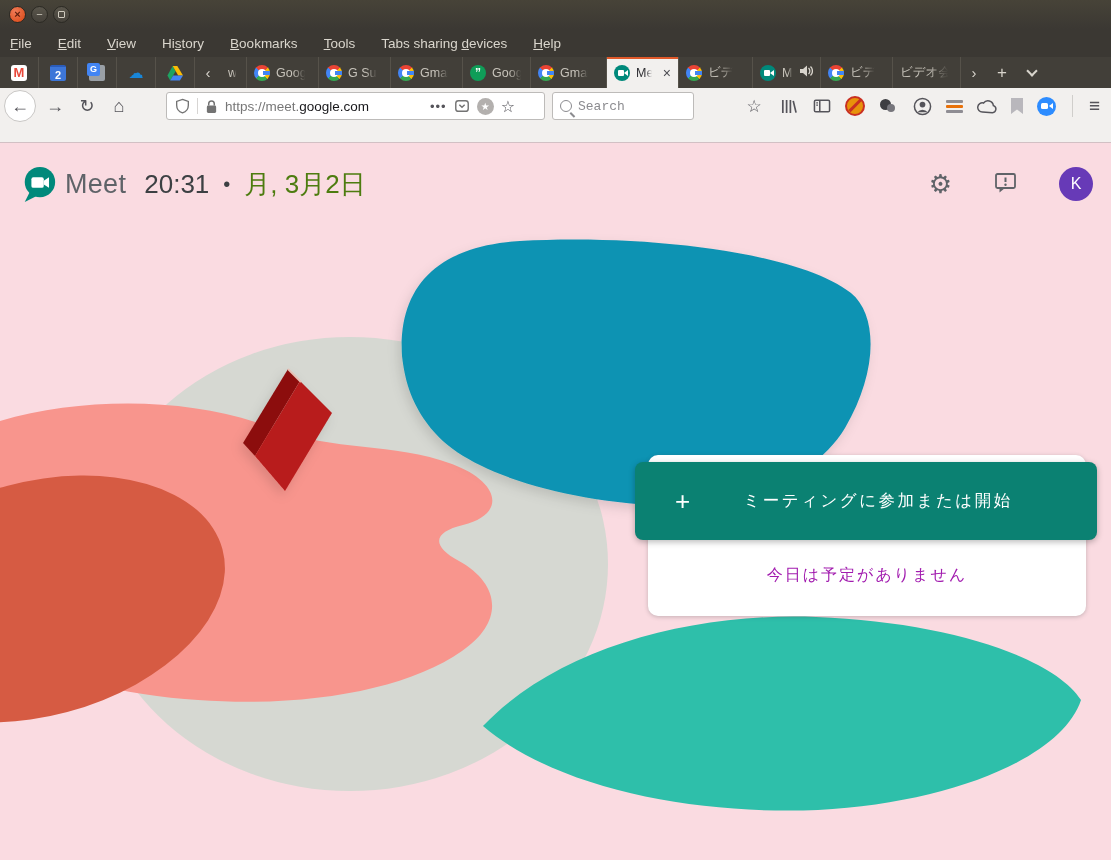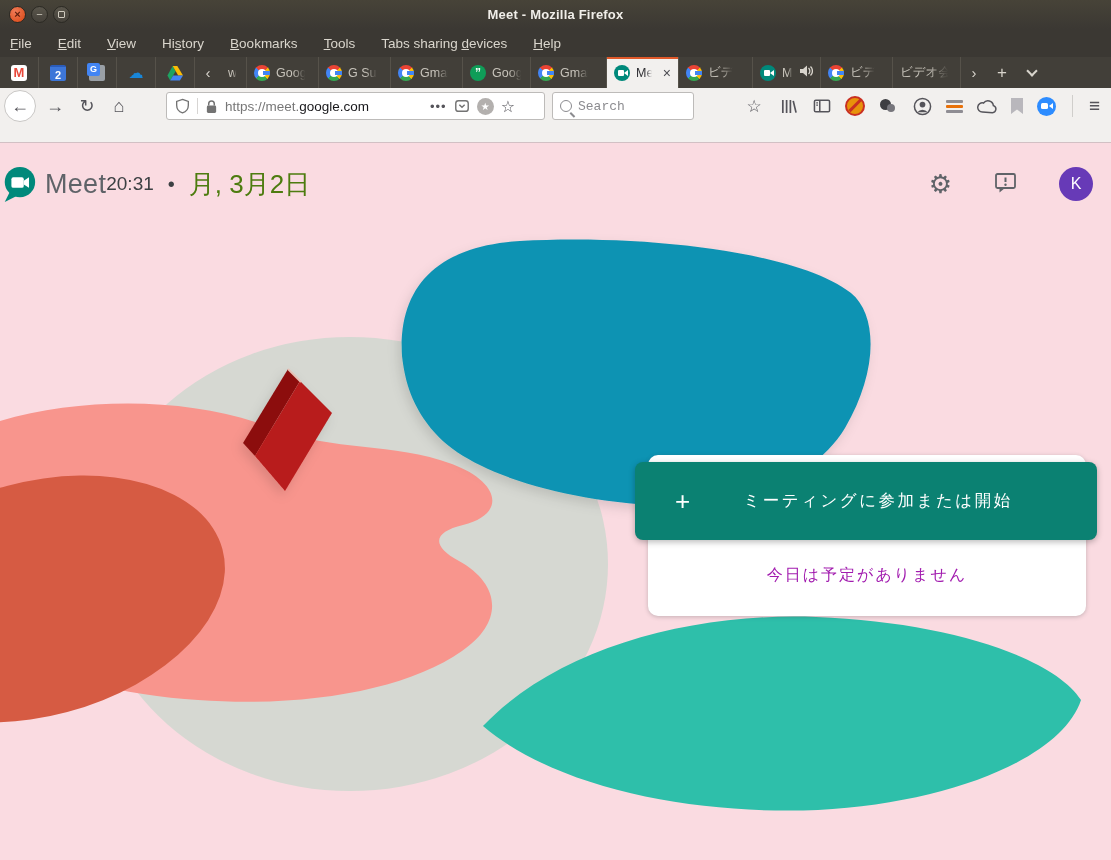--- a/index.html
+++ b/index.html
@@ -96,24 +96,24 @@
   .zoomext{width:19px;height:19px;border-radius:50%;background:#2d8cff;position:relative}
   .zoomext::before{content:"";position:absolute;left:4px;top:6.5px;width:7px;height:6px;background:#fff;border-radius:1.5px}
   .zoomext::after{content:"";position:absolute;right:3px;top:6.5px;width:0;height:0;border-right:4px solid #fff;border-top:3px solid transparent;border-bottom:3px solid transparent}
   .tsep{width:1px;height:22px;background:#d0cecb;margin:0 2px}
   .ham{font-size:19px;color:#55545a}
 
   
   .content{position:absolute;left:0;top:144px;width:1111px;height:716px;background:var(--pink-bg);overflow:hidden}
   .art{position:absolute;left:0;top:0}
 
-  .pageheader{position:absolute;left:0;top:0;width:100%;height:80px;display:flex;align-items:center;}
+  .pageheader{position:absolute;left:0;top:0;width:100%;height:80px;display:flex;align-items:center;padding-left:20px}
   .meetlogo{width:38px;height:40px}
   .appname{font-size:27px;color:#5f6368;margin-left:7px;letter-spacing:.3px}
-  .clock{font-size:19px;color:#3c4043;}
+  .clock{font-size:26px;color:#3c4043;margin-left:18px}
   .hsep{font-size:20px;color:#3c4043;margin:0 14px}
   .hdate{font-size:26px;color:#4d7c0f}
   .hdr-actions{position:absolute;right:18px;top:0;height:80px;display:flex;align-items:center;gap:42px}
   .gear{font-size:26px;color:#5f6368;line-height:1}
   .avatar{width:34px;height:34px;border-radius:50%;background:var(--avatar);color:#fff;font-size:16px;
     display:flex;align-items:center;justify-content:center}
 
   .card{position:absolute;left:648px;top:311px;width:438px;height:161px;background:#fff;border-radius:10px;
     box-shadow:0 1px 4px rgba(60,64,67,.28);}
   .card-text{position:absolute;left:0;right:0;top:110px;text-align:center;font-size:16px;color:#a21caf;letter-spacing:2px}
@@ -129,21 +129,20 @@
 <body>
 
 <div class="screen">
 
   <div class="titlebar">
     <span class="winbtn close">×</span>
     <span class="winbtn min">−</span>
     <span class="winbtn max">
         <i></i>
       </span>
-    <div class="wintitle">Meet - Mozilla Firefox</div>
   </div>
 
   <div class="menubar">
     <span class="menu-item"><span></span><span class="k">F</span><span>ile</span></span>
     <span class="menu-item"><span></span><span class="k">E</span><span>dit</span></span>
     <span class="menu-item"><span></span><span class="k">V</span><span>iew</span></span>
     <span class="menu-item"><span>Hi</span><span class="k">s</span><span>tory</span></span>
     <span class="menu-item"><span></span><span class="k">B</span><span>ookmarks</span></span>
     <span class="menu-item"><span></span><span class="k">T</span><span>ools</span></span>
     <span class="menu-item"><span>Tabs sharing </span><span class="k">d</span><span>evices</span></span>

